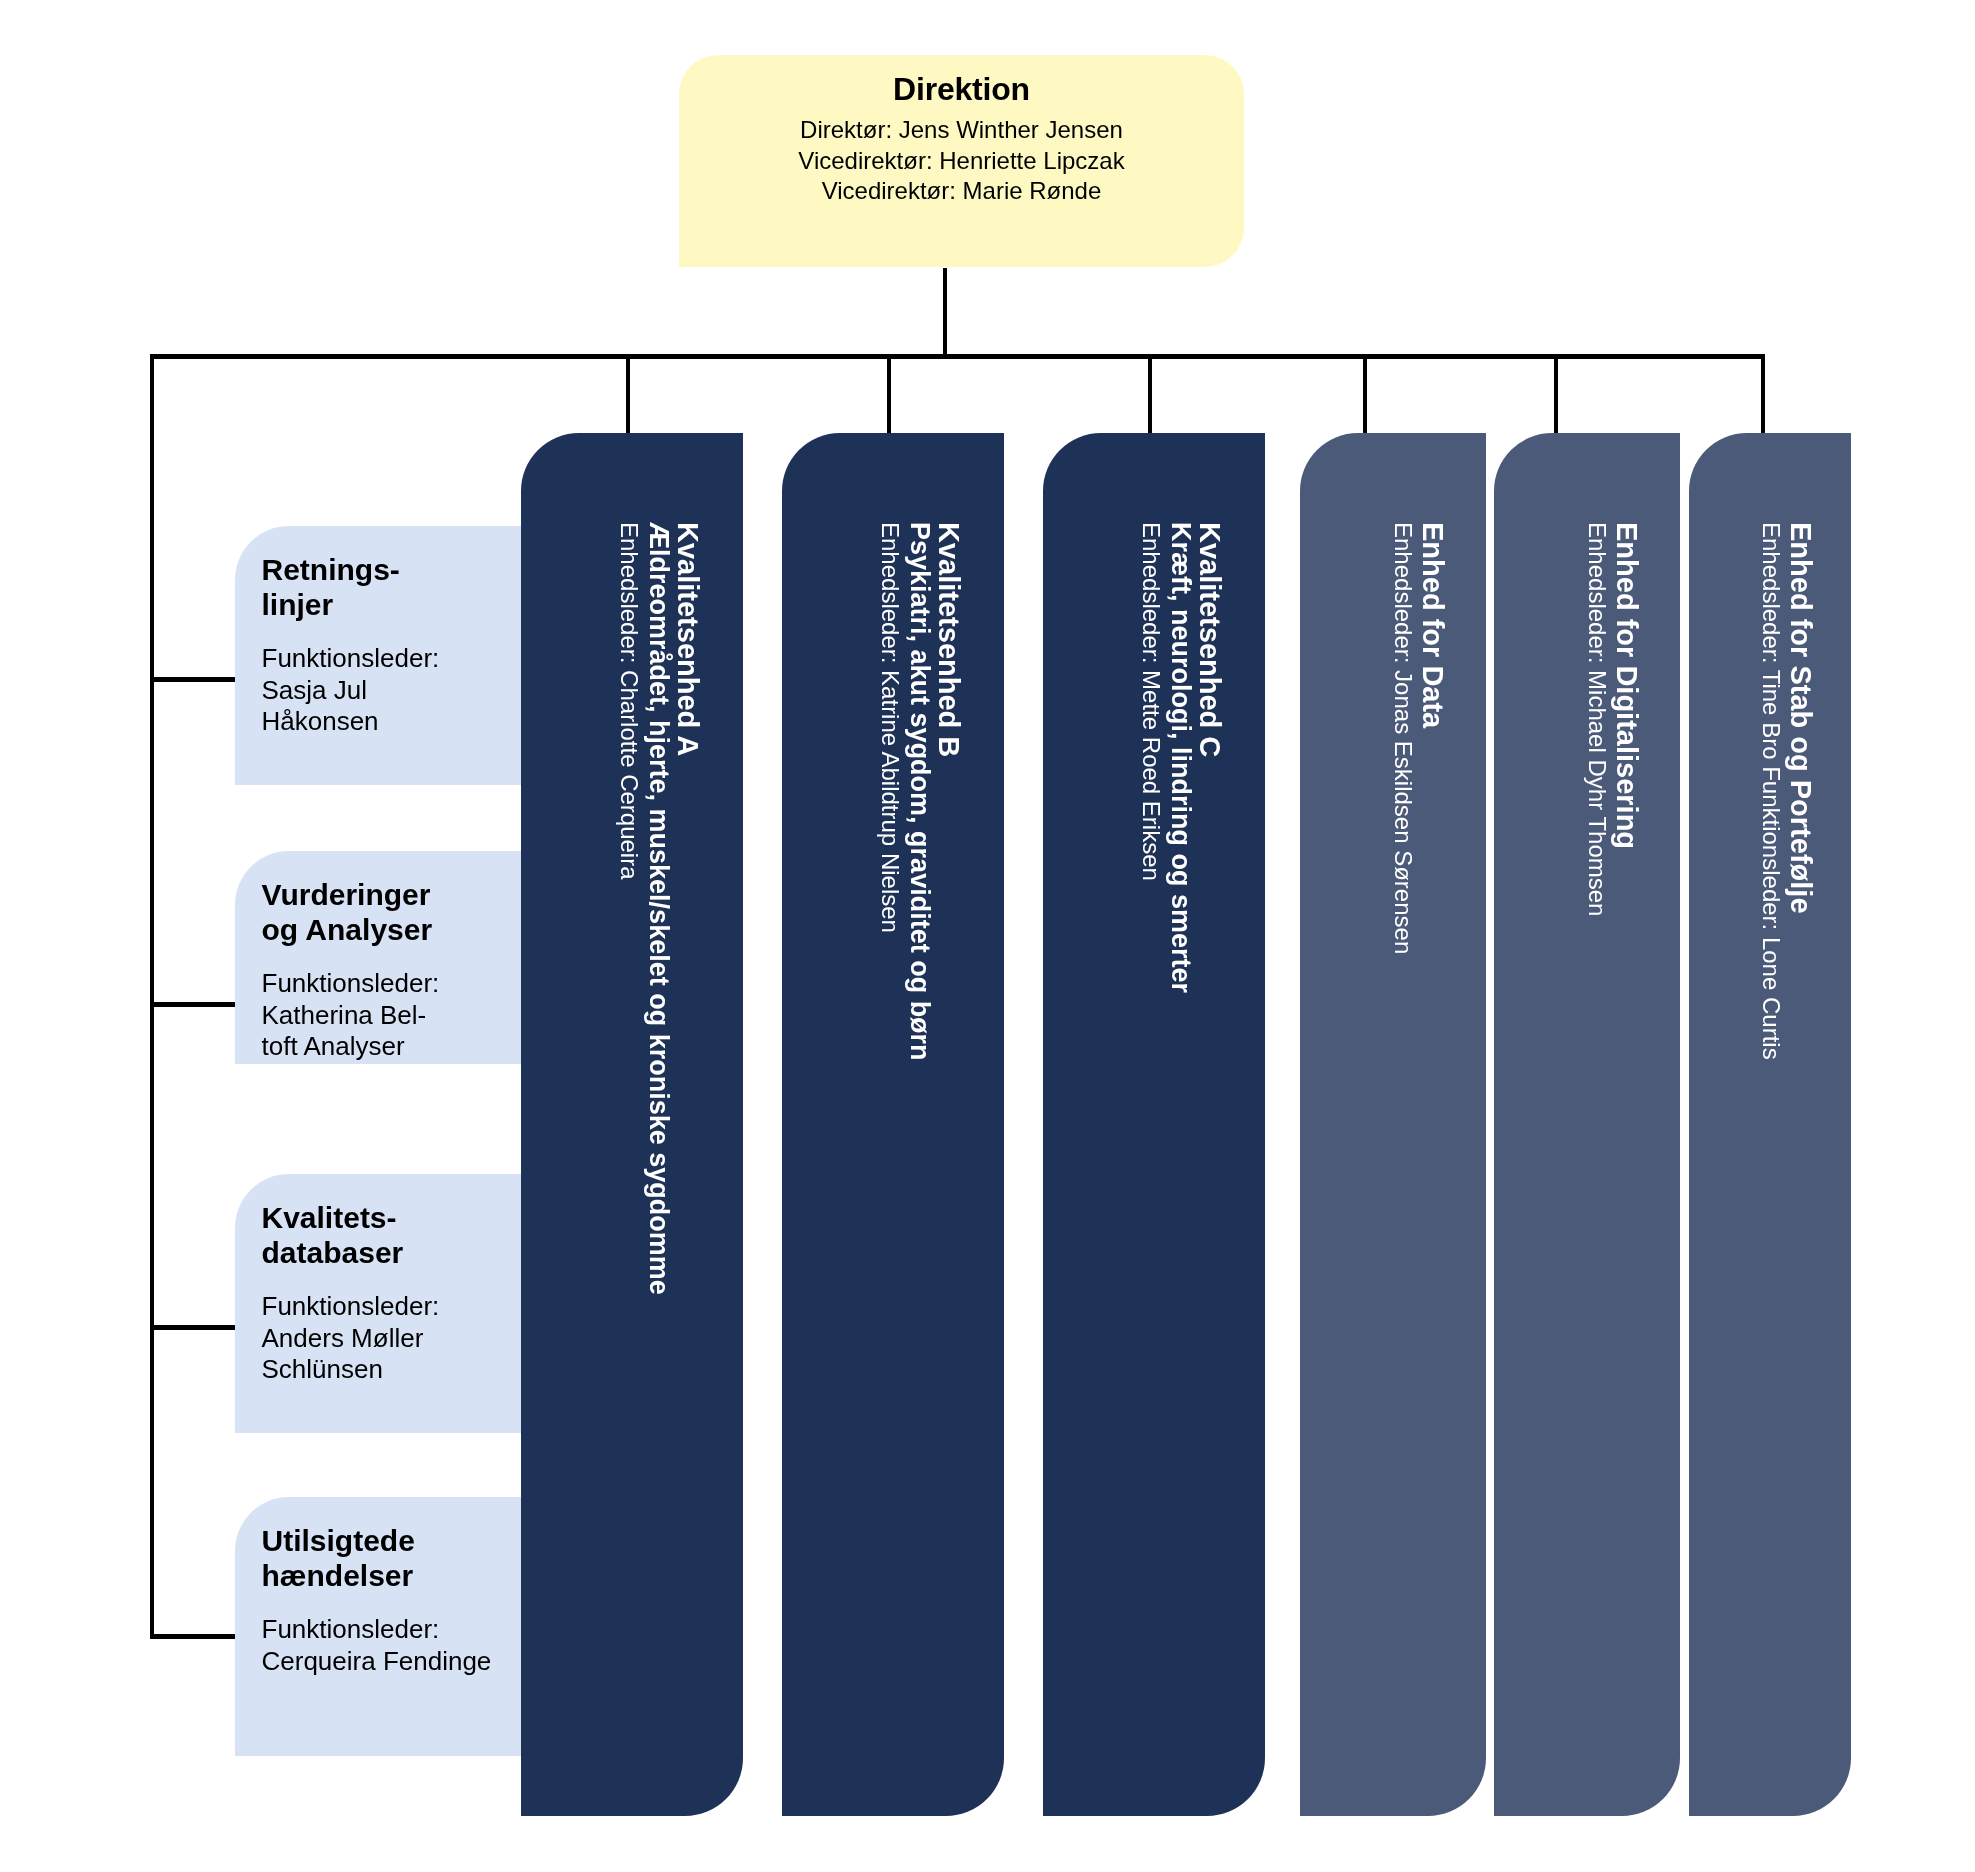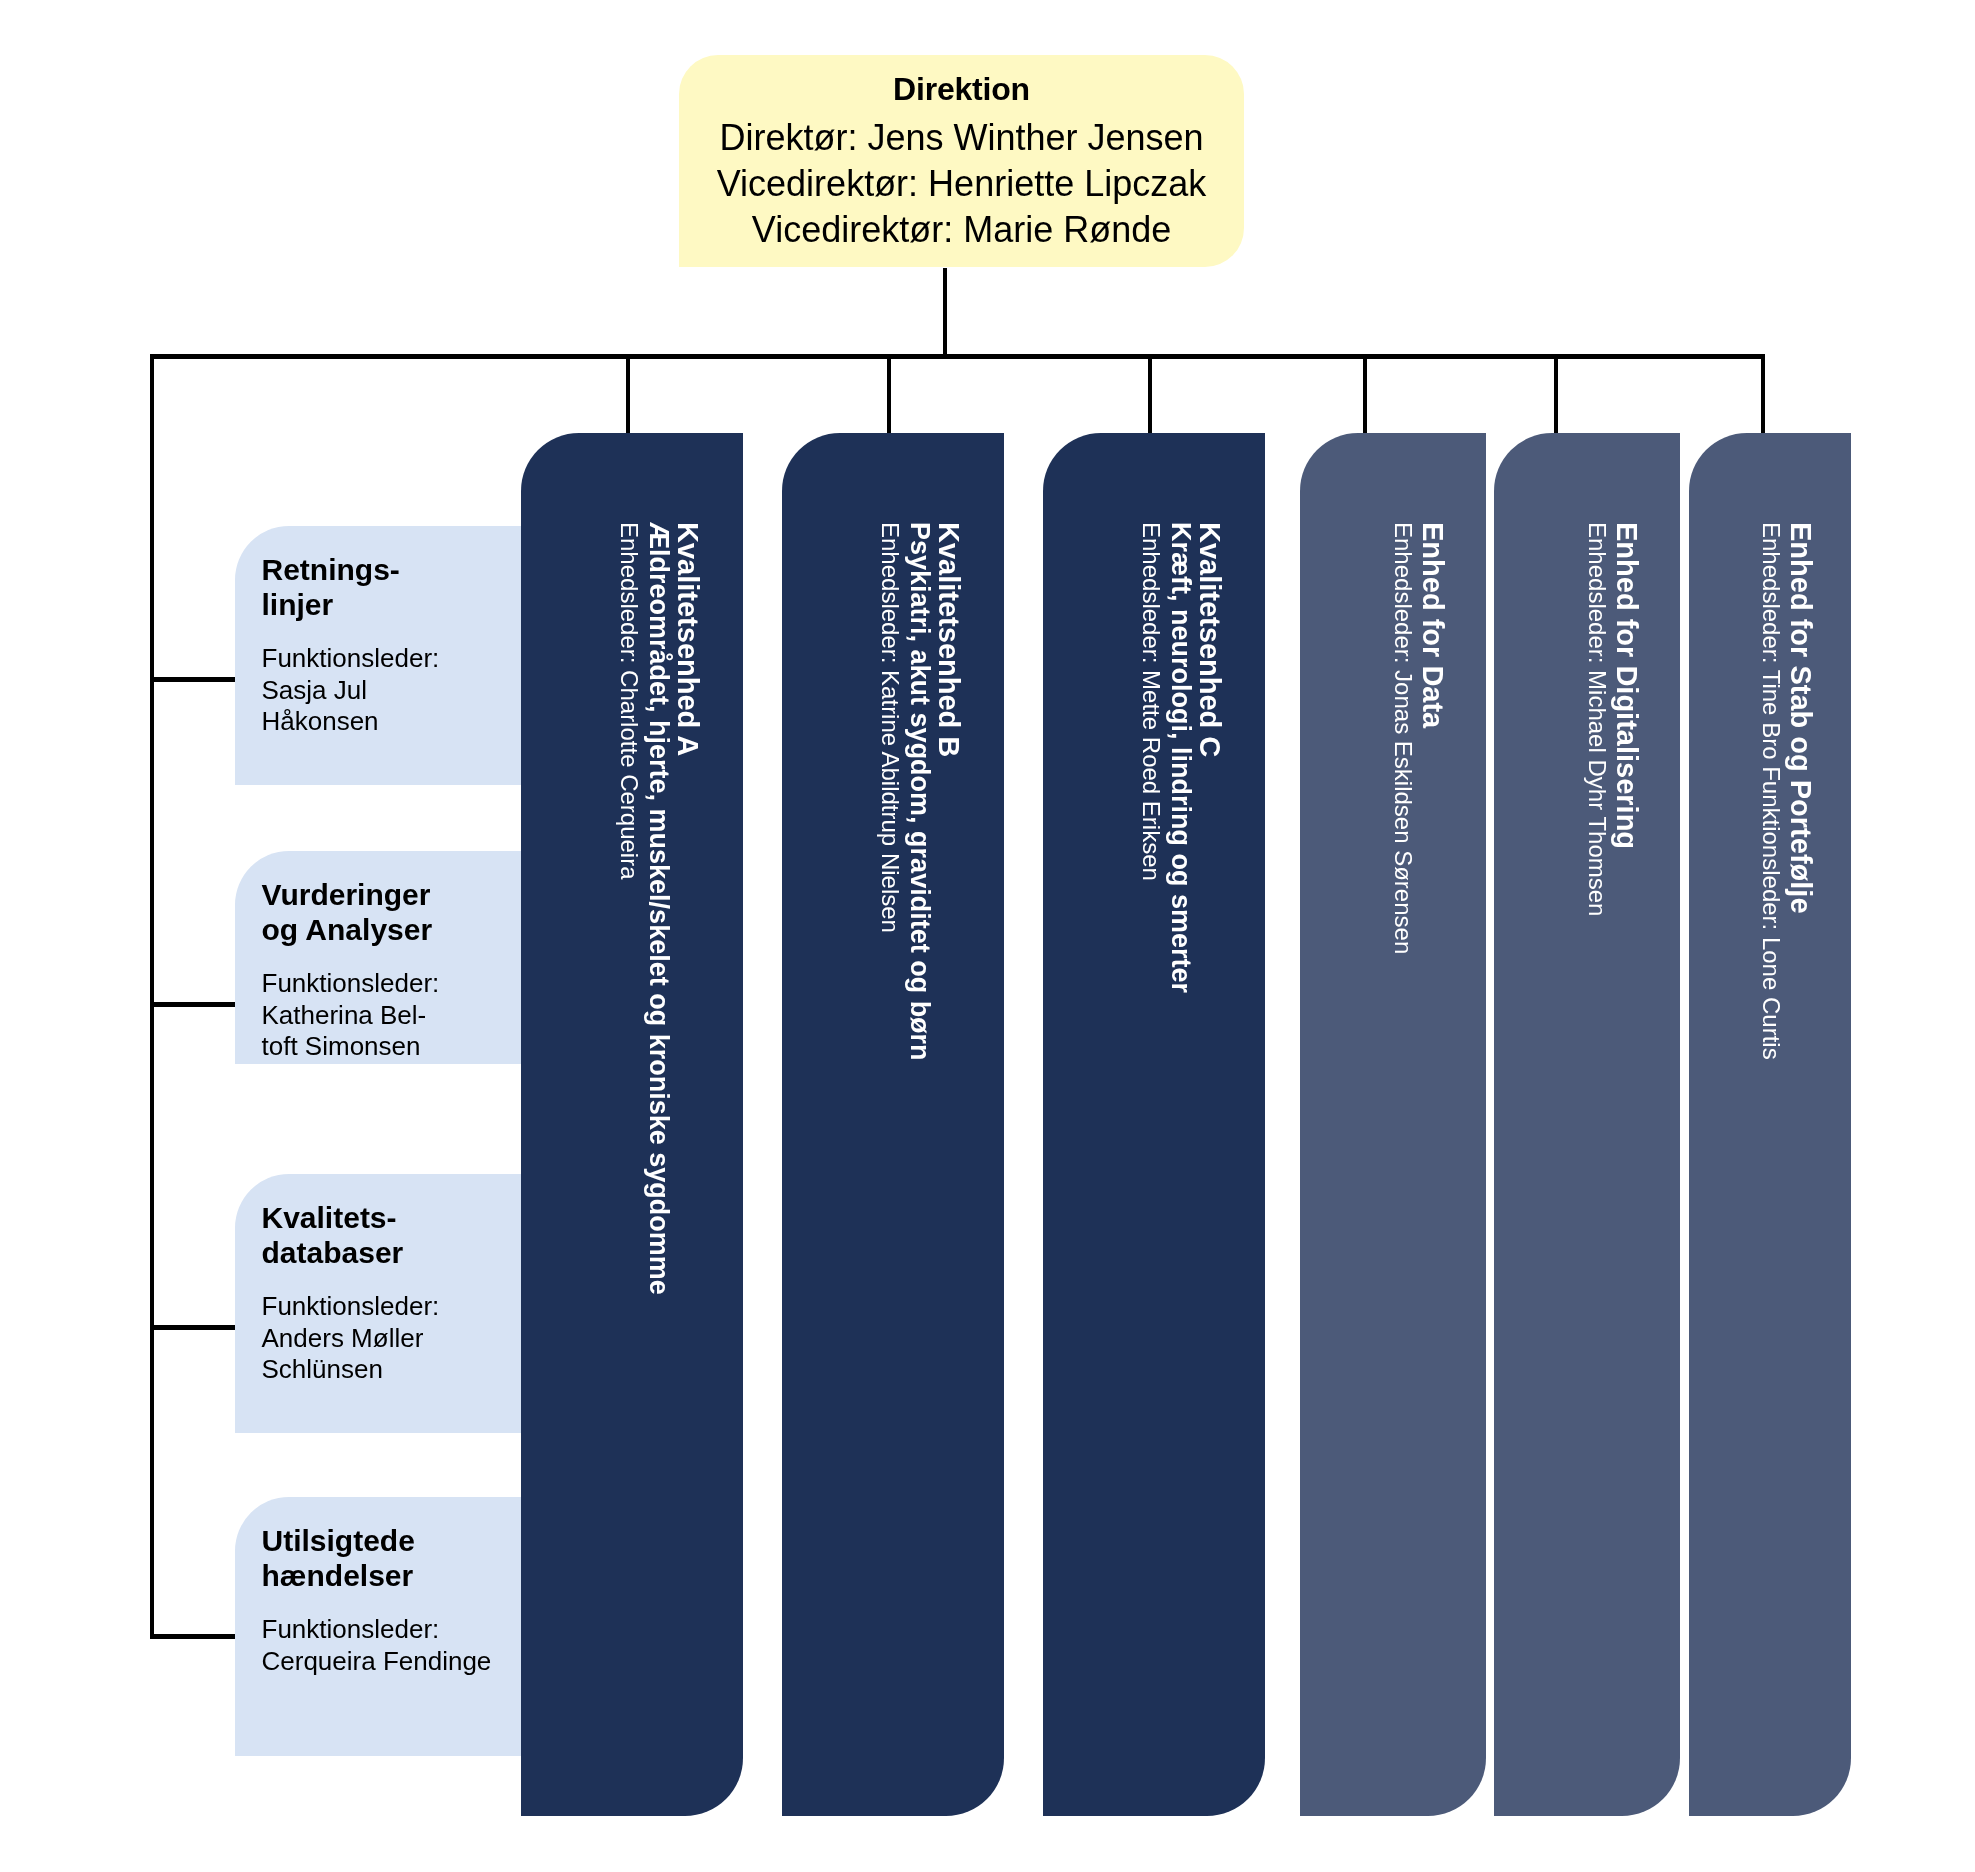--- a/index.html
+++ b/index.html
@@ -33,21 +33,21 @@
   }
   #direktion .title{
     font-size:32px;
     font-weight:bold;
     color:#000;
     line-height:1.15;
     margin-bottom:7.5px;
     letter-spacing:-0.2px;
   }
   #direktion .ln{
-    font-size:36px;
+    font-size:24px;
     color:#000;
     line-height:1.28;
     white-space:nowrap;
     text-align:center;
   }
 
   
   .fbox{
     position:absolute;
     width:286px;
@@ -135,21 +135,21 @@
   </div>
 
   <div class="fbox" style="left:235px;top:851px;height:213px;">
     <div class="ftitle">
       <div>Vurderinger</div>
       <div>og Analyser</div>
     </div>
     <div class="fsub">
       <div>Funktionsleder:</div>
       <div>Katherina Bel-</div>
-      <div>toft Simonsen</div>
+      <div>toft Analyser</div>
     </div>
   </div>
 
   <div class="fbox" style="left:235px;top:1174px;height:259px;">
     <div class="ftitle">
       <div>Kvalitets-</div>
       <div>databaser</div>
     </div>
     <div class="fsub">
       <div>Funktionsleder:</div>

